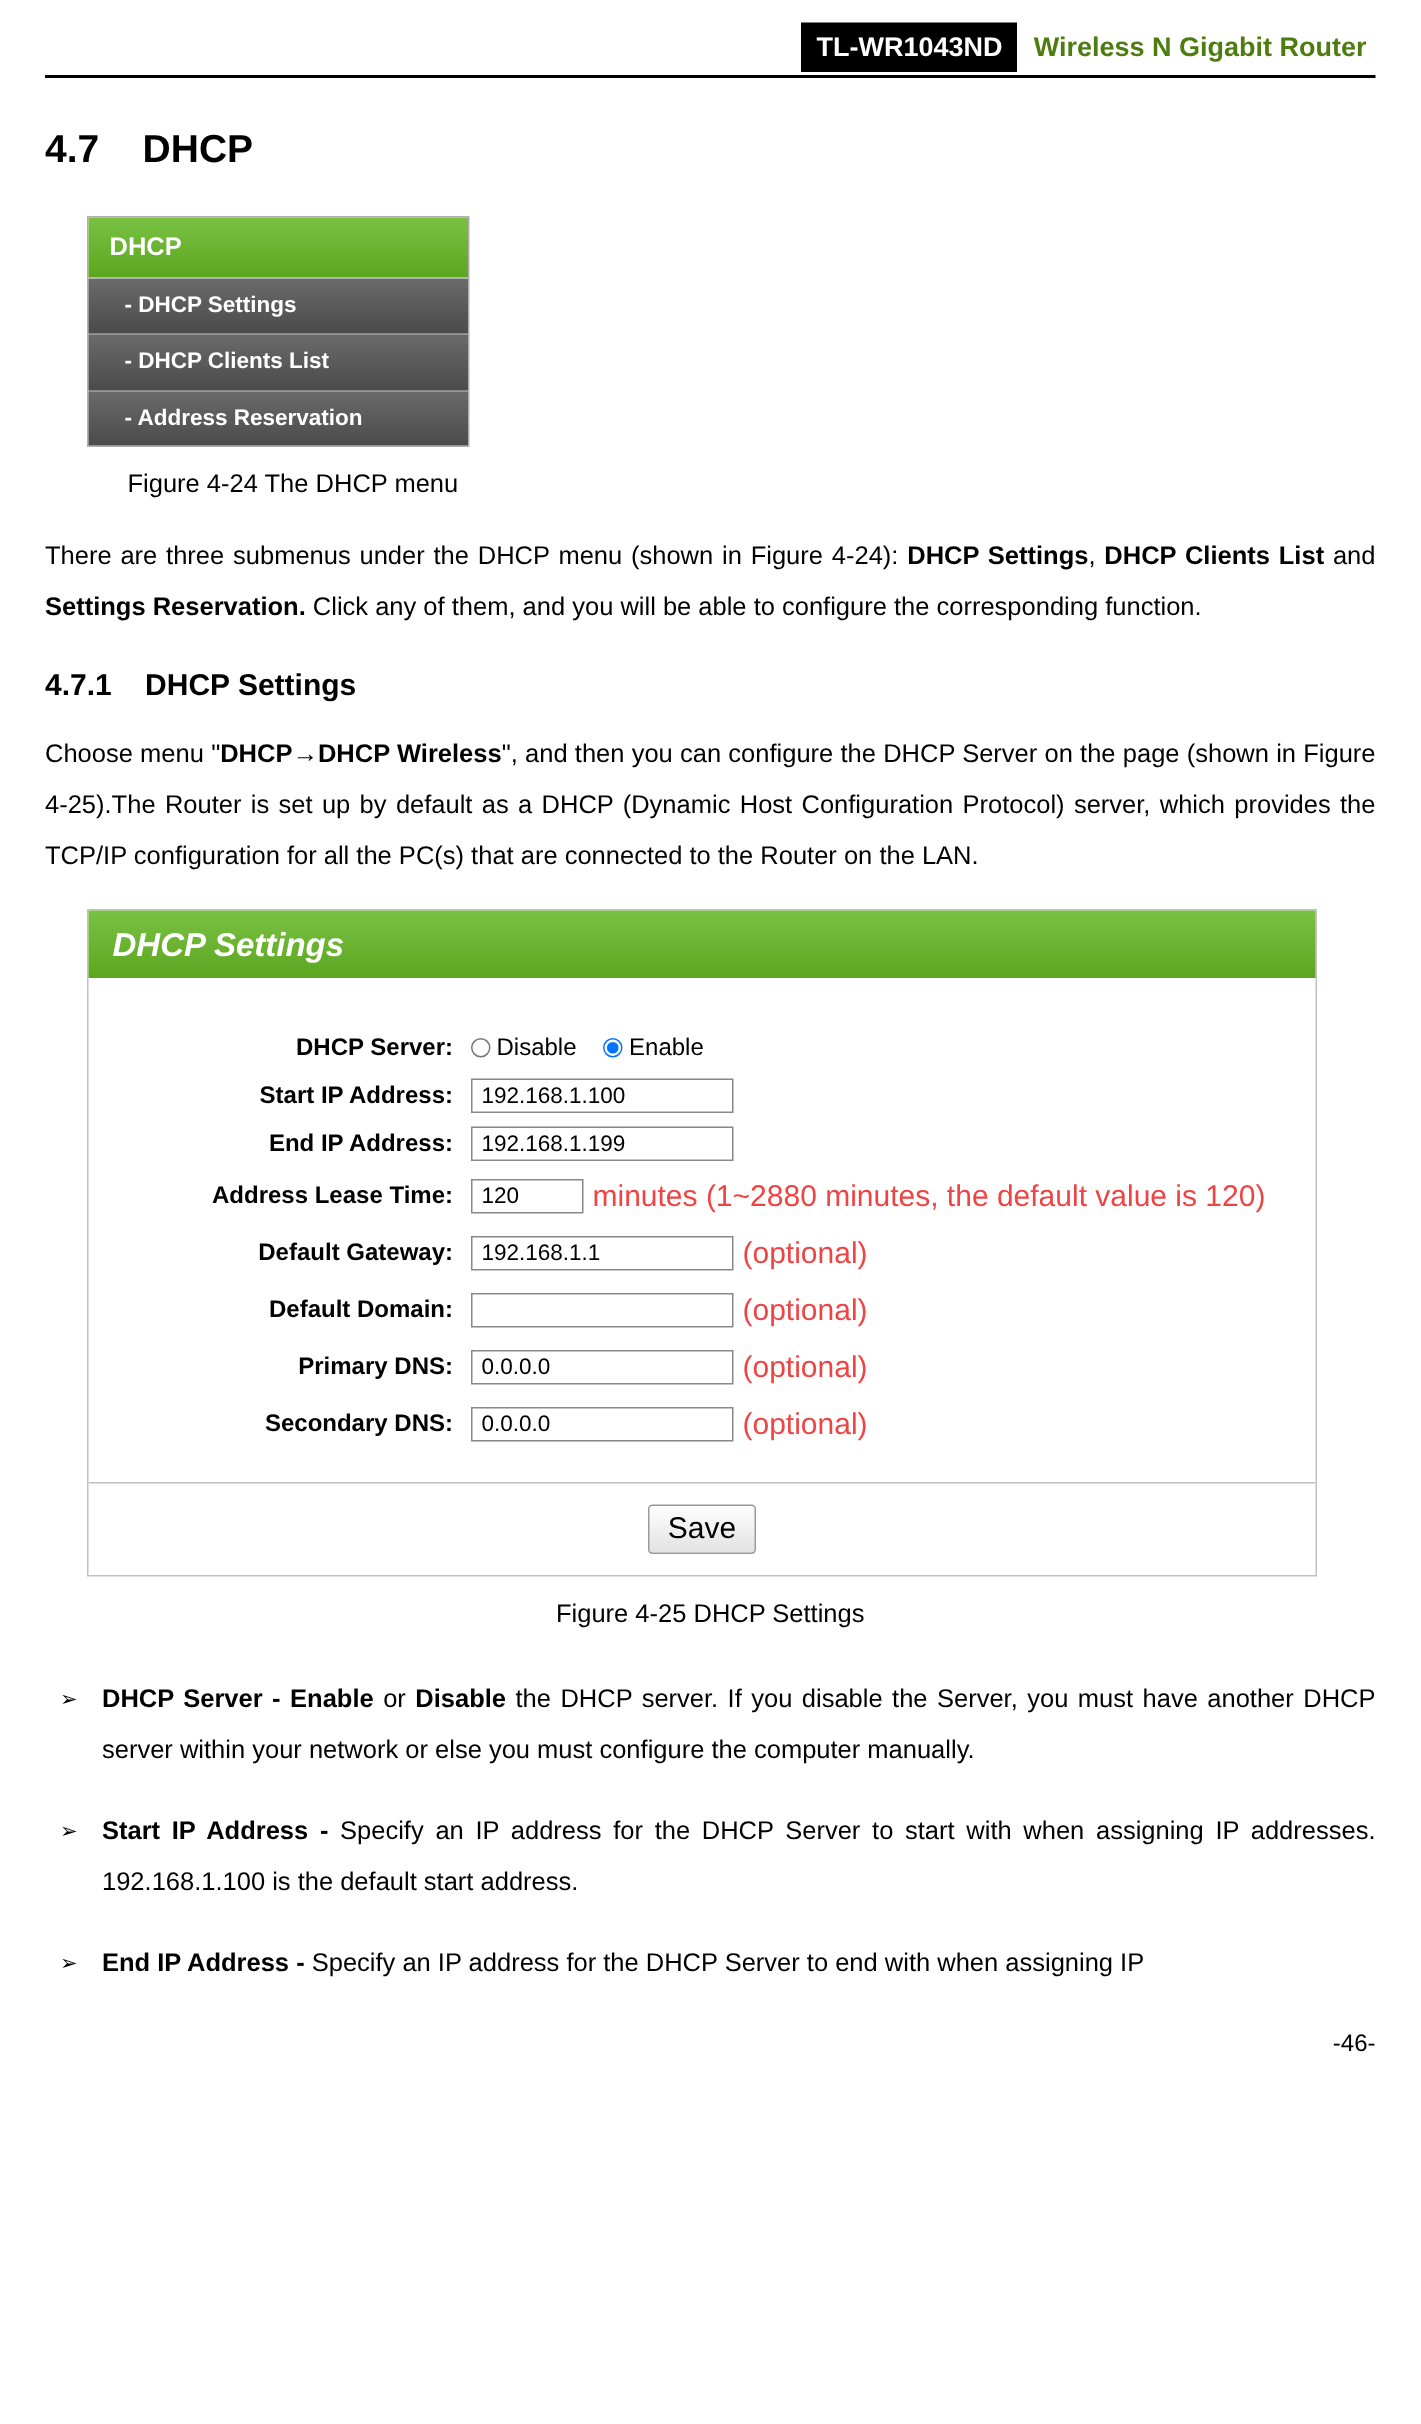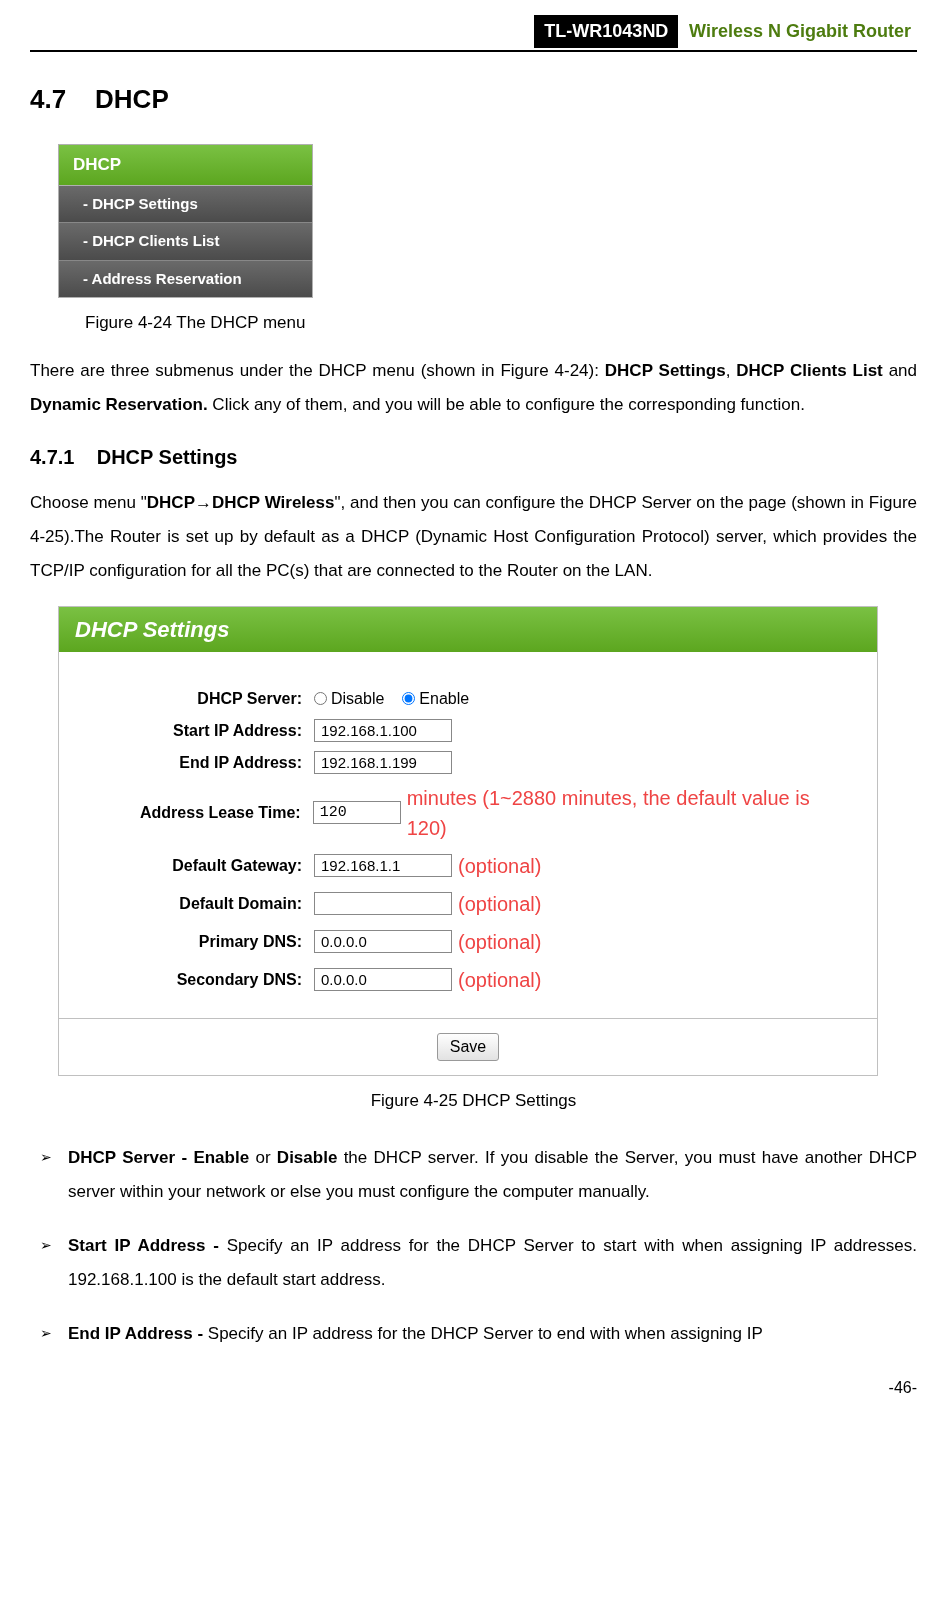--- a/index.html
+++ b/index.html
@@ -99,46 +99,45 @@
       font-size: 16px;
     }
     .form-label {
       width: 230px;
       text-align: right;
       font-weight: bold;
       padding-right: 12px;
     }
     .form-field { display: flex; align-items: center; gap: 6px; }
     input[type="text"].ip {
-      width: 138px;
+      width: 175px;
       padding: 2px 6px;
       font-size: 15px;
       border: 1px solid #888;
     }
     input[type="text"].short {
-      width: 88px;
+      width: 75px;
       padding: 2px 6px;
       font-size: 15px;
       border: 1px solid #888;
-      font-family: Liberation Mono, monospace;
     }
     .radio-wrap { display:inline-flex; align-items:center; margin-right: 12px; }
     .radio-wrap input { margin-right:4px; }
     .hint { font-size: 20px; color:#ef4444; }
     .panel-footer {
       border-top: 1px solid #c0c0c0;
       padding: 14px 0;
       text-align: center;
     }
     button.save-btn {
       background: linear-gradient(#fefefe, #e2e2e2);
       border: 1px solid #999;
       border-radius: 3px;
       padding: 4px 12px;
-      font-size: 16px;
+      font-size: 20px;
       cursor: pointer;
     }
     .fig-caption-center {
       text-align: center;
       font-size: 17px;
       margin: 10px 0 28px 0;
     }
     ul.arrow-list {
       list-style: none;
       padding: 0;
@@ -180,21 +179,21 @@
 <div class="sidemenu">
   <div class="hdr">DHCP</div>
   <div class="row">- DHCP Settings</div>
   <div class="row">- DHCP Clients List</div>
   <div class="row">- Address Reservation</div>
 </div>
 
 <div class="fig-caption">Figure 4-24    The DHCP menu</div>
 
 <p class="body-text">
-  <span>There are three submenus under the DHCP menu (shown in </span><span>Figure 4-24</span><span>): </span><b>DHCP Settings</b><span>, </span><b>DHCP Clients List</b><span> and </span><b>Dynamic Reservation.</b><span> Click any of them, and you will be able to configure the corresponding function.</span>
+  <span>There are three submenus under the DHCP menu (shown in </span><span>Figure 4-24</span><span>): </span><b>DHCP Settings</b><span>, </span><b>DHCP Clients List</b><span> and </span><b>Settings Reservation.</b><span> Click any of them, and you will be able to configure the corresponding function.</span>
 </p>
 
 <h3 class="subsection">
   <span>4.7.1</span>&nbsp;&nbsp;&nbsp;
   <span>DHCP Settings</span>
 </h3>
 
 <p class="body-text">
   <span>Choose menu "</span><b>DHCP→DHCP Wireless</b><span>", and then you can configure the DHCP Server on the page (shown in </span><span>Figure 4-25</span><span>).The Router is set up by default as a DHCP (Dynamic Host Configuration Protocol) server, which provides the TCP/IP configuration for all the PC(s) that are connected to the Router on the LAN.</span>
 </p>

